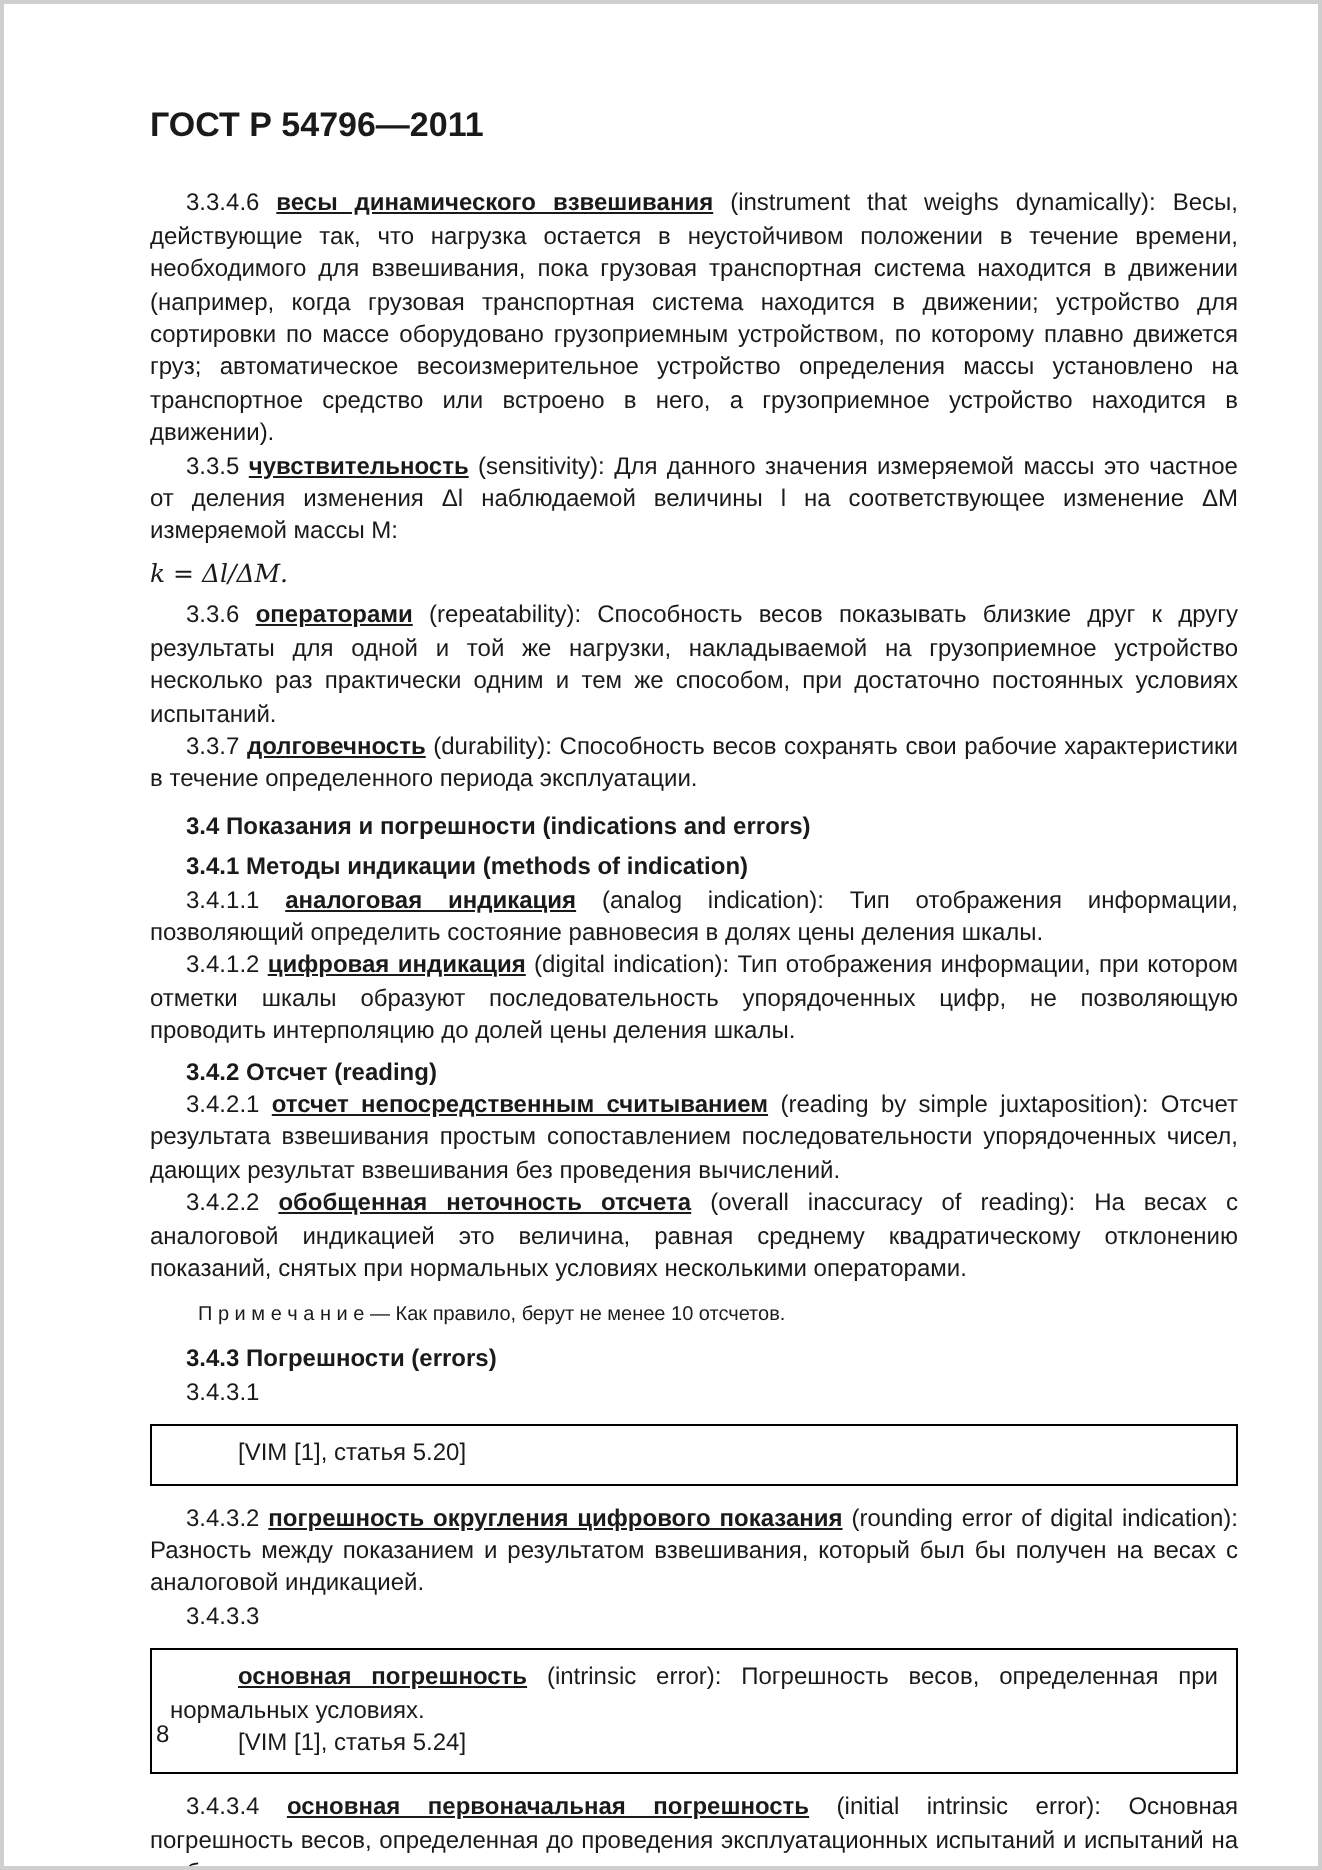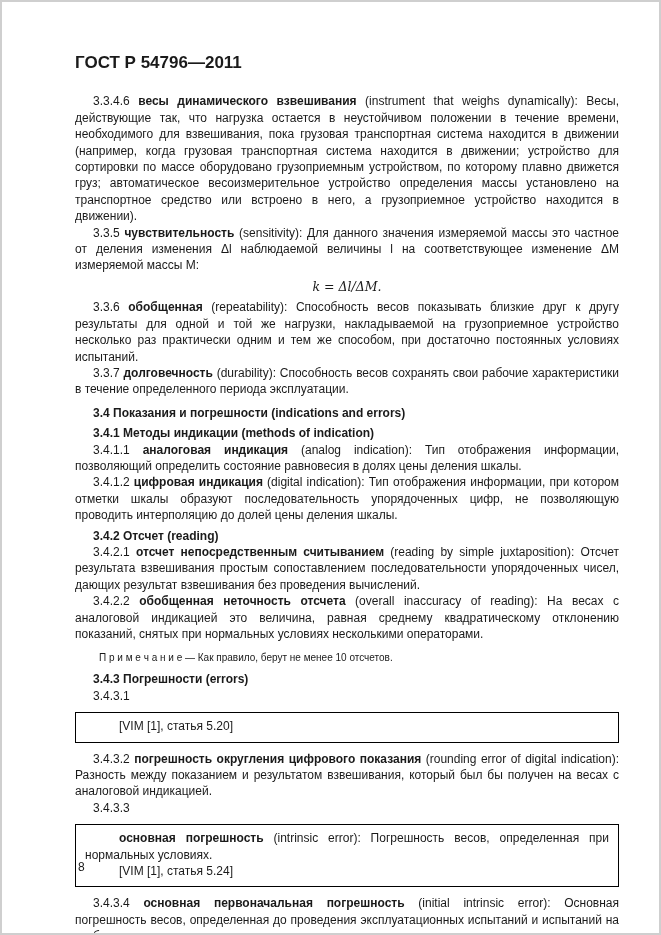--- a/index.html
+++ b/index.html
@@ -24,30 +24,30 @@
     -webkit-hyphens: auto;
   }
   .doc-header {
     font-weight: bold;
     font-size: 17px;
     margin: 0 0 22px 0;
     text-align: left;
   }
   p.def { margin: 0; text-indent: 18px; }
   p.numonly { margin: 0; text-indent: 18px; text-align: left; }
-  .b { font-weight: bold; }
+  .b { font-weight: bold; text-decoration: underline; }
   .heading {
     font-weight: bold;
     margin: 4px 0 0 0;
     text-indent: 18px;
     text-align: left;
   }
   .heading.sp { margin-top: 7px; }
   .formula-line {
-    text-align: center;
+    text-align: left;
     font-family: "DejaVu Serif", serif;
     font-style: italic;
     font-size: 12.5px;
     margin: 5px 0 4px 0;
   }
   .note-line {
     font-size: 10px;
     line-height: 13px;
     margin: 9px 0 7px 0;
     padding-left: 24px;
@@ -72,21 +72,21 @@
 <div class="content">
 
   <div class="doc-header">ГОСТ Р 54796—2011</div>
 
   <p class="def"><span>3.3.4.6 </span><span class="b">весы динамического взвешивания</span><span> (instrument that weighs dynamically): Весы, действующие так, что нагрузка остается в неустойчивом положении в течение времени, необходимого для взвешивания, пока грузовая транспортная система находится в движении (например, когда грузовая транспортная система находится в движении; устройство для сортировки по массе оборудовано грузоприемным устройством, по которому плавно движется груз; автоматическое весоизмерительное устройство определения массы установлено на транспортное средство или встроено в него, а грузоприемное устройство находится в движении).</span></p>
 
   <p class="def"><span>3.3.5 </span><span class="b">чувствительность</span><span> (sensitivity): Для данного значения измеряемой массы это частное от деления изменения Δl наблюдаемой величины l на соответствующее изменение ΔM измеряемой массы M:</span></p>
 
   <div class="formula-line">k = Δl/ΔM.</div>
 
-  <p class="def"><span>3.3.6 </span><span class="b">обобщенная</span><span> (repeatability): Способность весов показывать близкие друг к другу результаты для одной и той же нагрузки, накладываемой на грузоприемное устройство несколько раз практически одним и тем же способом, при достаточно постоянных условиях испытаний.</span></p>
+  <p class="def"><span>3.3.6 </span><span class="b">операторами</span><span> (repeatability): Способность весов показывать близкие друг к другу результаты для одной и той же нагрузки, накладываемой на грузоприемное устройство несколько раз практически одним и тем же способом, при достаточно постоянных условиях испытаний.</span></p>
 
   <p class="def"><span>3.3.7 </span><span class="b">долговечность</span><span> (durability): Способность весов сохранять свои рабочие характеристики в течение определенного периода эксплуатации.</span></p>
 
   <p class="heading sp">3.4 Показания и погрешности (indications and errors)</p>
   <p class="heading">3.4.1 Методы индикации (methods of indication)</p>
 
   <p class="def"><span>3.4.1.1 </span><span class="b">аналоговая индикация</span><span> (analog indication): Тип отображения информации, позволяющий определить состояние равновесия в долях цены деления шкалы.</span></p>
 
   <p class="def"><span>3.4.1.2 </span><span class="b">цифровая индикация</span><span> (digital indication): Тип отображения информации, при котором отметки шкалы образуют последовательность упорядоченных цифр, не позволяющую проводить интерполяцию до долей цены деления шкалы.</span></p>
 

